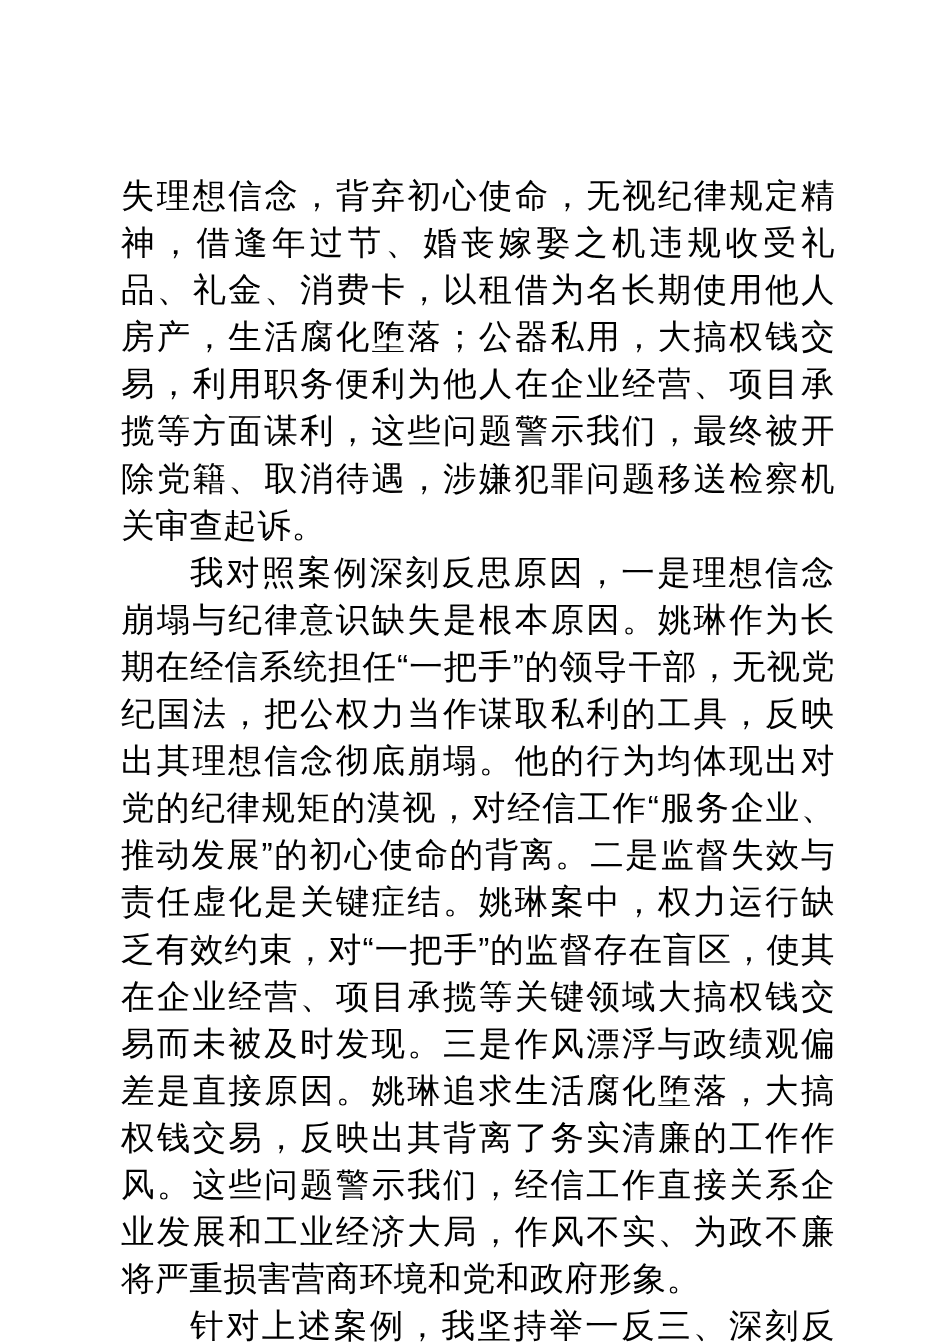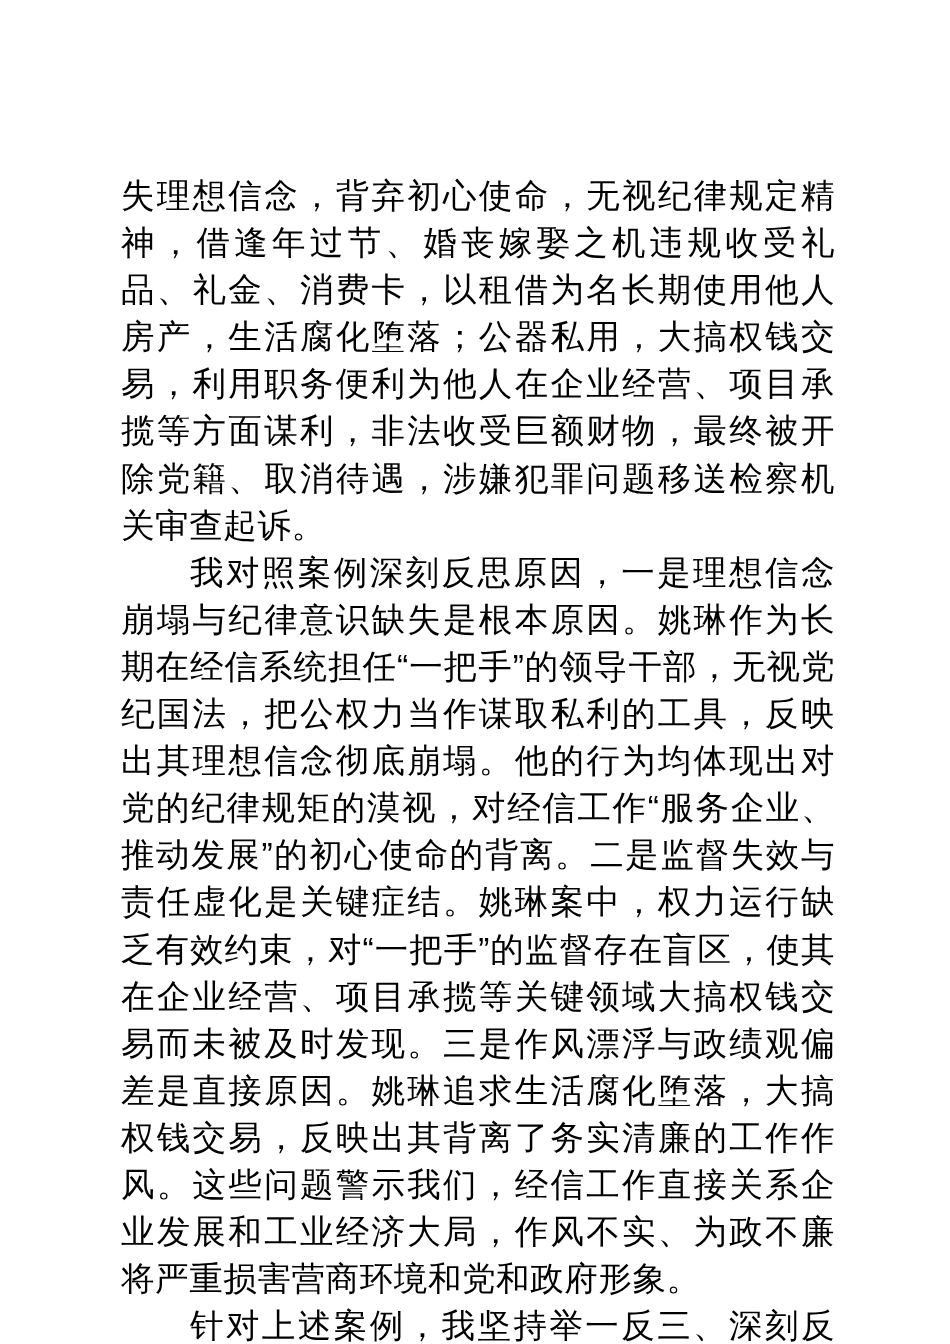--- a/index.html
+++ b/index.html
@@ -49,20 +49,20 @@
   .para.indent {
     text-indent: 69px;
   }
 </style>
 </head>
 <body>
 
 <div id="page">
   <div id="text-body">
 
-    <p class="para">失理想信念，背弃初心使命，无视纪律规定精神，借逢年过节、婚丧嫁娶之机违规收受礼品、礼金、消费卡，以租借为名长期使用他人房产，生活腐化堕落；公器私用，大搞权钱交易，利用职务便利为他人在企业经营、项目承揽等方面谋利，非法收受巨额财物，最终被开除党籍、取消待遇，涉嫌犯罪问题移送检察机关审查起诉。</p>
+    <p class="para">失理想信念，背弃初心使命，无视纪律规定精神，借逢年过节、婚丧嫁娶之机违规收受礼品、礼金、消费卡，以租借为名长期使用他人房产，生活腐化堕落；公器私用，大搞权钱交易，利用职务便利为他人在企业经营、项目承揽等方面谋利，这些问题警示我们，最终被开除党籍、取消待遇，涉嫌犯罪问题移送检察机关审查起诉。</p>
 
     <p class="para indent">我对照案例深刻反思原因，一是理想信念崩塌与纪律意识缺失是根本原因。姚琳作为长期在经信系统担任“一把手”的领导干部，无视党纪国法，把公权力当作谋取私利的工具，反映出其理想信念彻底崩塌。他的行为均体现出对党的纪律规矩的漠视，对经信工作“服务企业、推动发展”的初心使命的背离。二是监督失效与责任虚化是关键症结。姚琳案中，权力运行缺乏有效约束，对“一把手”的监督存在盲区，使其在企业经营、项目承揽等关键领域大搞权钱交易而未被及时发现。三是作风漂浮与政绩观偏差是直接原因。姚琳追求生活腐化堕落，大搞权钱交易，反映出其背离了务实清廉的工作作风。这些问题警示我们，经信工作直接关系企业发展和工业经济大局，作风不实、为政不廉将严重损害营商环境和党和政府形象。</p>
 
     <p class="para indent">针对上述案例，我坚持举一反三、深刻反思，具体做到：</p>
 
   </div>
 </div>
 
 </body></html>

